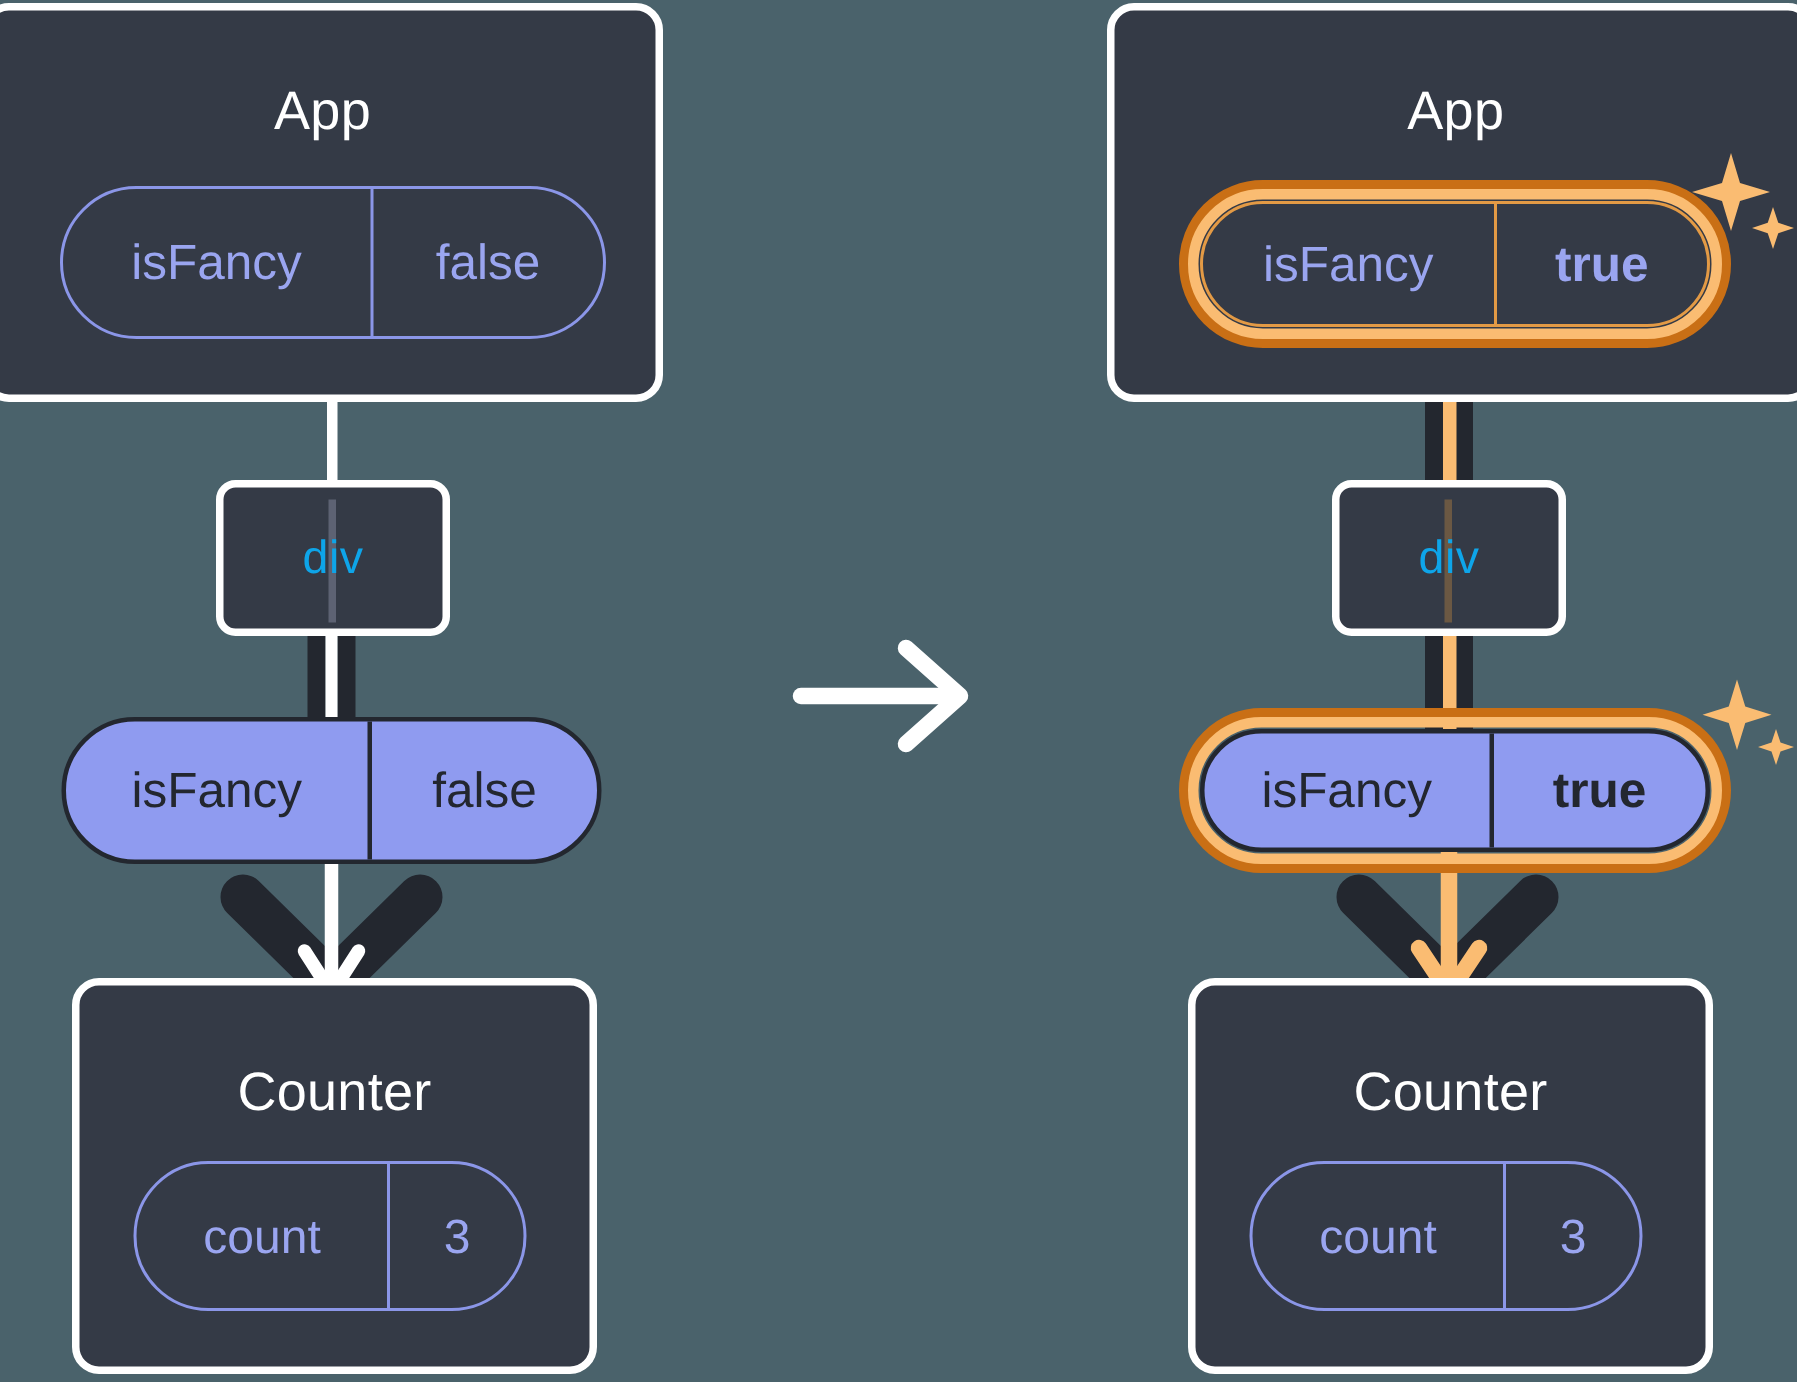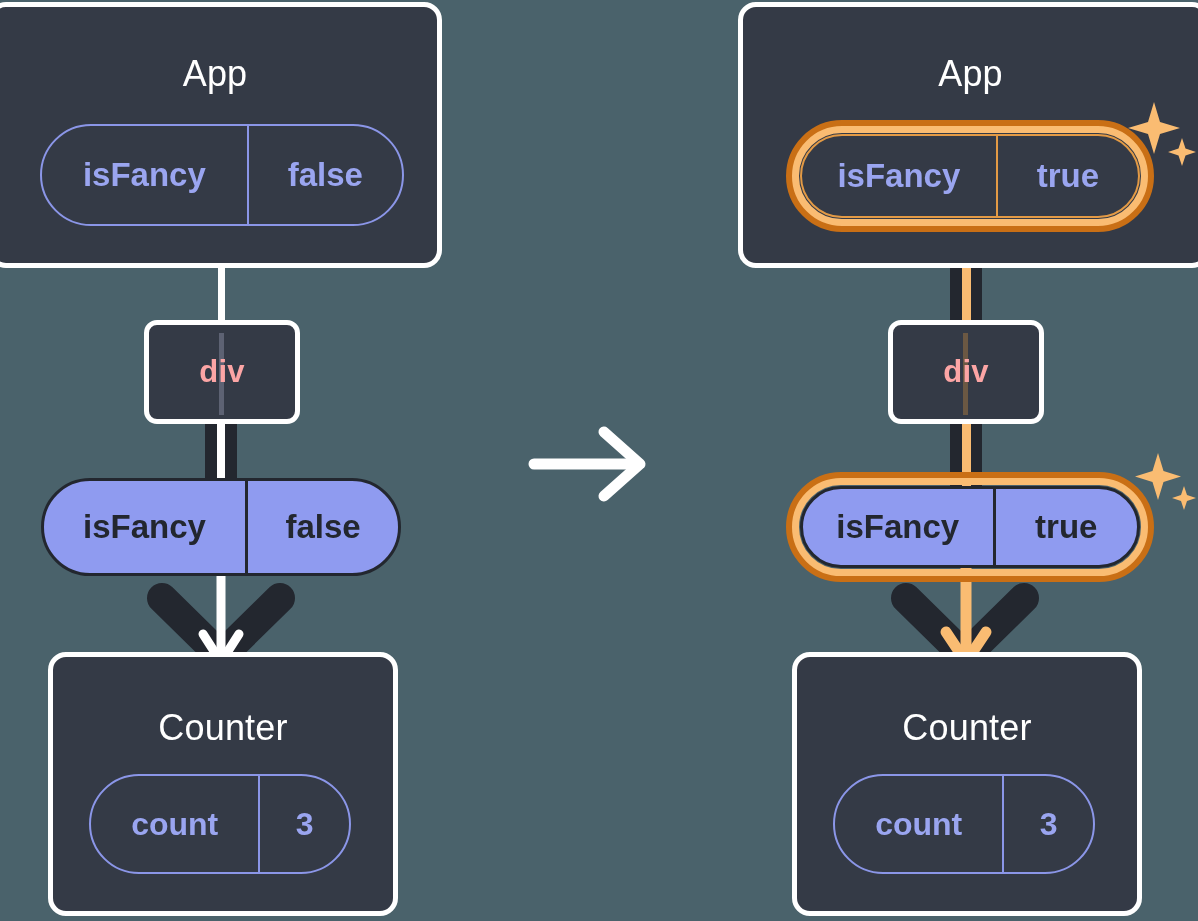--- a/index.html
+++ b/index.html
@@ -35,23 +35,23 @@
     position: absolute;
     background: #343a46;
     border: 5px solid #ffffff;
     border-radius: 13px;
     z-index: 9;
     display: flex;
     align-items: center;
     justify-content: center;
   }
   .tag-label {
-    color: #fca5a5;
+    color: #0ea5e9;
     font-size: 31px;
-    font-weight: 700;
+    font-weight: 400;
     letter-spacing: .3px;
     position: relative;
     z-index: 3;
   }
 
   
   .pill {
     position: absolute;
     display: flex;
     align-items: stretch;
@@ -72,21 +72,21 @@
   }
   .pill-filled .pill-key,
   .pill-filled .pill-val { color: #23272f; }
   .pill-filled .pill-key { border-right: 3px solid #23272f; }
 
   .pill-key, .pill-val {
     display: flex;
     align-items: center;
     justify-content: center;
     white-space: nowrap;
-    font-weight: 700;
+    font-weight: 400;
   }
   .pill-val.bold { font-weight: 700; border-radius: 13px; }
 
   
   .ring {
     position: absolute;
     border-radius: 999px;
     border: 7px solid #c96f15;
     z-index: 9;
   }

